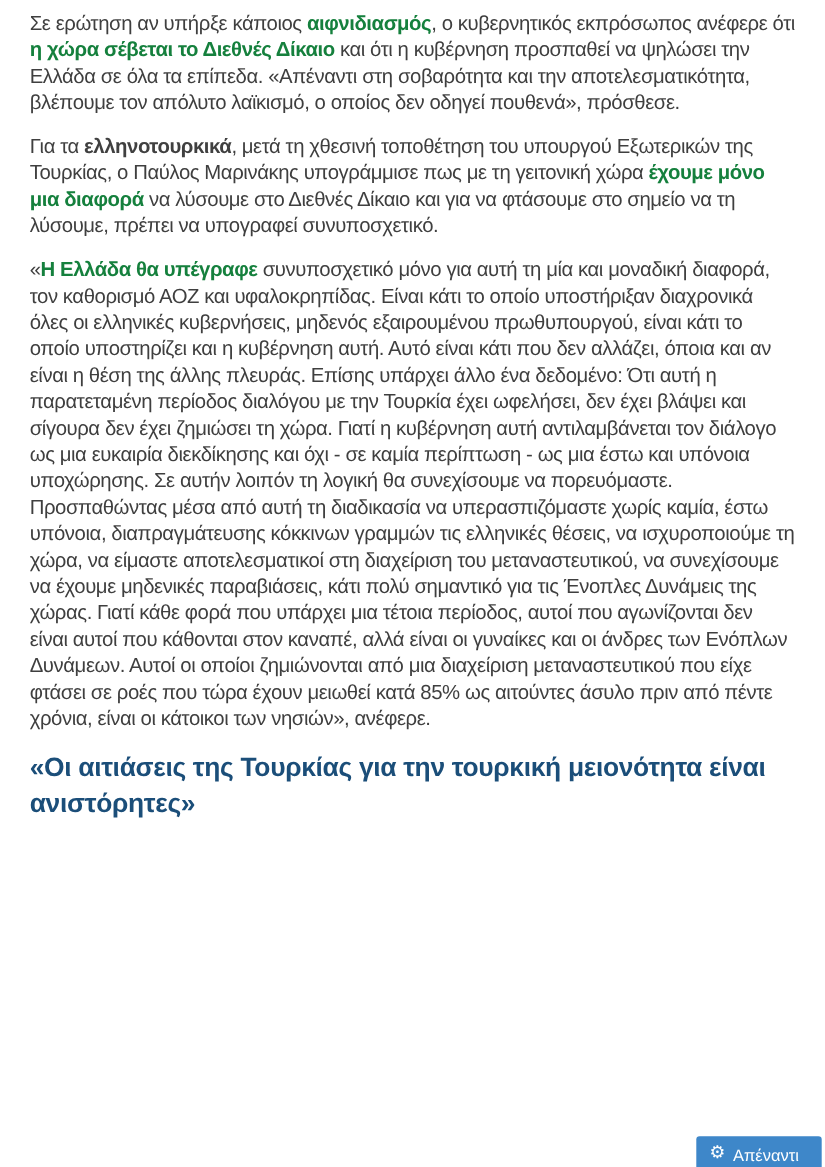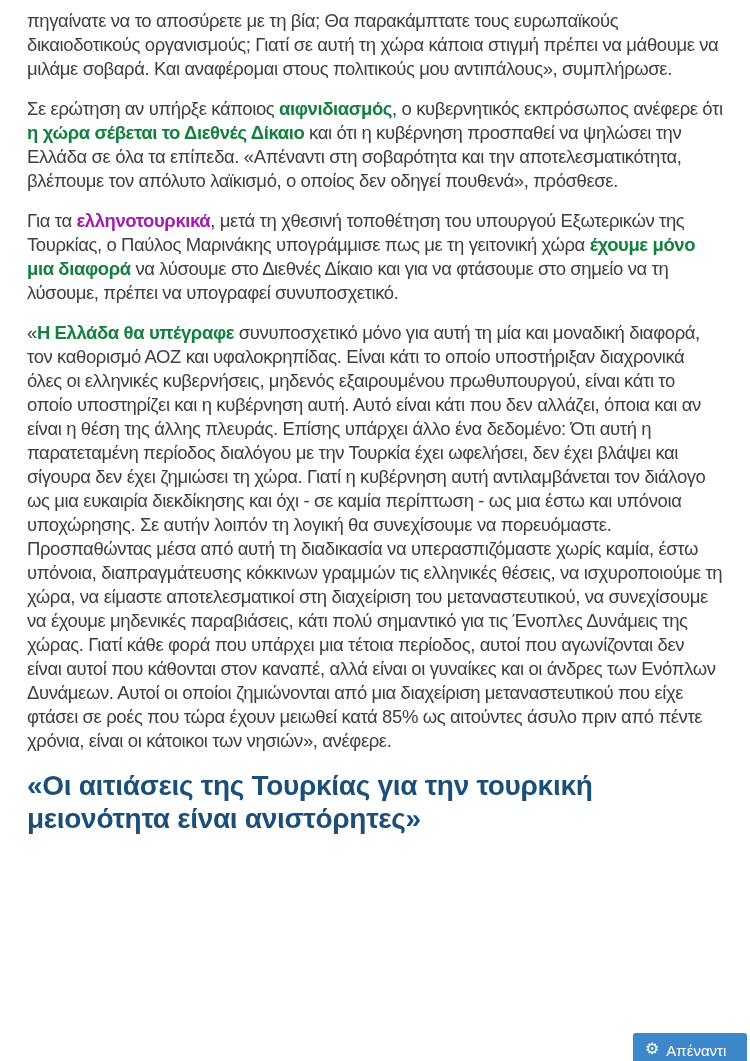--- a/index.html
+++ b/index.html
@@ -24,28 +24,28 @@
     letter-spacing: -0.4px;
     color: #3f3f3f;
     font-weight: 400;
     text-align: left;
   }
   .article-paragraph strong {
     font-weight: 700;
     color: #15803d;
   }
   .inline-link {
-    color: #a21caf;
+    color: #404040;
     font-weight: 700;
     text-decoration: none;
     cursor: pointer;
   }
   .subheading {
     margin: 4px 0 0 0;
-    font-size: 28px;
+    font-size: 24px;
     line-height: 33px;
     letter-spacing: -0.3px;
     font-weight: 700;
     color: #1b4e79;
   }
   .privacy-btn {
     position: absolute;
     left: 633px;
     top: 1033px;
     height: 34px;
@@ -68,21 +68,20 @@
     line-height: 1;
     display: inline-block;
     transform: translateY(-1px);
   }
 </style>
 </head>
 <body>
 
 <main class="article">
   <div>
-      <p class="article-paragraph"><span>πηγαίνατε να το αποσύρετε με τη βία; Θα παρακάμπτατε τους ευρωπαϊκούς δικαιοδοτικούς οργανισμούς; Γιατί σε αυτή τη χώρα κάποια στιγμή πρέπει να μάθουμε να μιλάμε σοβαρά. Και αναφέρομαι στους πολιτικούς μου αντιπάλους», συμπλήρωσε.</span></p>
       <p class="article-paragraph"><span>Σε ερώτηση αν υπήρξε κάποιος </span><strong>αιφνιδιασμός</strong><span>, ο κυβερνητικός εκπρόσωπος ανέφερε ότι </span><strong>η χώρα σέβεται το Διεθνές Δίκαιο</strong><span> και ότι η κυβέρνηση προσπαθεί να ψηλώσει την Ελλάδα σε όλα τα επίπεδα. «Απέναντι στη σοβαρότητα και την αποτελεσματικότητα, βλέπουμε τον απόλυτο λαϊκισμό, ο οποίος δεν οδηγεί πουθενά», πρόσθεσε.</span></p>
       <p class="article-paragraph"><span>Για τα </span><a class="inline-link" href="#">ελληνοτουρκικά</a><span>, μετά τη χθεσινή τοποθέτηση του υπουργού Εξωτερικών της Τουρκίας, ο Παύλος Μαρινάκης υπογράμμισε πως με τη γειτονική χώρα </span><strong>έχουμε μόνο μια διαφορά</strong><span> να λύσουμε στο Διεθνές Δίκαιο και για να φτάσουμε στο σημείο να τη λύσουμε, πρέπει να υπογραφεί συνυποσχετικό.</span></p>
       <p class="article-paragraph"><span>«</span><strong>Η Ελλάδα θα υπέγραφε</strong><span> συνυποσχετικό μόνο για αυτή τη μία και μοναδική διαφορά, τον καθορισμό ΑΟΖ και υφαλοκρηπίδας. Είναι κάτι το οποίο υποστήριξαν διαχρονικά όλες οι ελληνικές κυβερνήσεις, μηδενός εξαιρουμένου πρωθυπουργού, είναι κάτι το οποίο υποστηρίζει και η κυβέρνηση αυτή. Αυτό είναι κάτι που δεν αλλάζει, όποια και αν είναι η θέση της άλλης πλευράς. Επίσης υπάρχει άλλο ένα δεδομένο: Ότι αυτή η παρατεταμένη περίοδος διαλόγου με την Τουρκία έχει ωφελήσει, δεν έχει βλάψει και σίγουρα δεν έχει ζημιώσει τη χώρα. Γιατί η κυβέρνηση αυτή αντιλαμβάνεται τον διάλογο ως μια ευκαιρία διεκδίκησης και όχι - σε καμία περίπτωση - ως μια έστω και υπόνοια υποχώρησης. Σε αυτήν λοιπόν τη λογική θα συνεχίσουμε να πορευόμαστε. Προσπαθώντας μέσα από αυτή τη διαδικασία να υπερασπιζόμαστε χωρίς καμία, έστω υπόνοια, διαπραγμάτευσης κόκκινων γραμμών τις ελληνικές θέσεις, να ισχυροποιούμε τη χώρα, να είμαστε αποτελεσματικοί στη διαχείριση του μεταναστευτικού, να συνεχίσουμε να έχουμε μηδενικές παραβιάσεις, κάτι πολύ σημαντικό για τις Ένοπλες Δυνάμεις της χώρας. Γιατί κάθε φορά που υπάρχει μια τέτοια περίοδος, αυτοί που αγωνίζονται δεν είναι αυτοί που κάθονται στον καναπέ, αλλά είναι οι γυναίκες και οι άνδρες των Ενόπλων Δυνάμεων. Αυτοί οι οποίοι ζημιώνονται από μια διαχείριση μεταναστευτικού που είχε φτάσει σε ροές που τώρα έχουν μειωθεί κατά 85% ως αιτούντες άσυλο πριν από πέντε χρόνια, είναι οι κάτοικοι των νησιών», ανέφερε.</span></p>
     </div>
   <h2 class="subheading">«Οι αιτιάσεις της Τουρκίας για την τουρκική μειονότητα είναι ανιστόρητες»</h2>
 </main>
 
 <button class="privacy-btn">
   <span class="gear">⚙</span>
   <span>Απέναντι</span>

